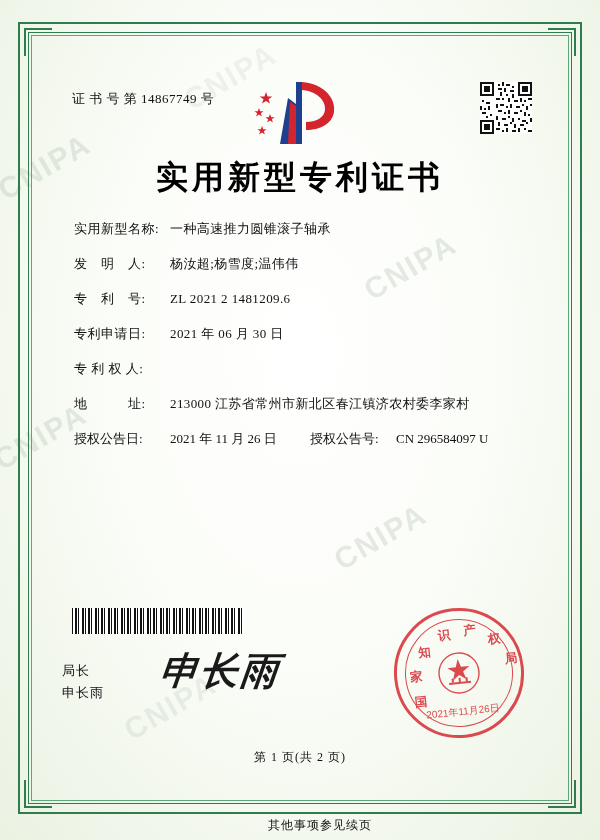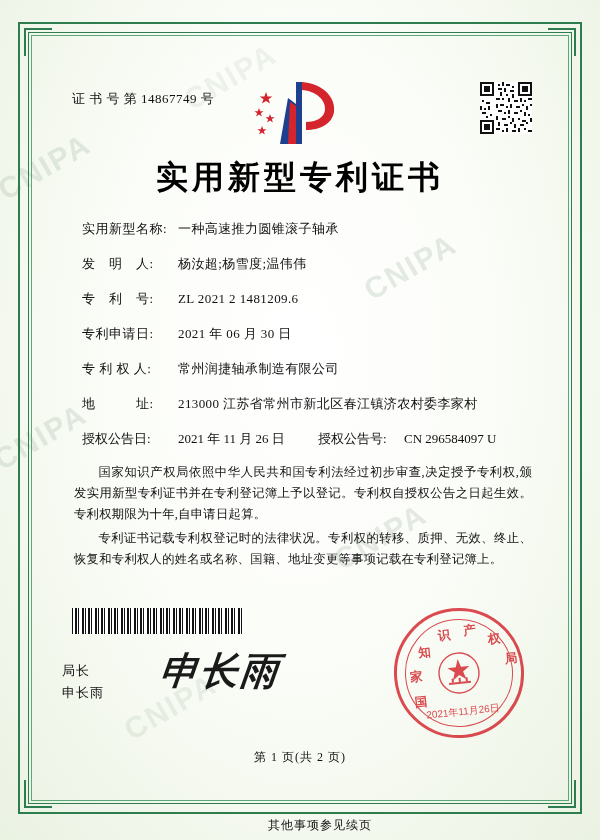--- a/index.html
+++ b/index.html
@@ -80,21 +80,21 @@
     position:absolute;left:0;right:0;top:96px;
     text-align:center;
     font-size:32px;
     font-weight:bold;
     color:#000;
     letter-spacing:4px;
     font-family:"Liberation Serif","DejaVu Serif",serif;
   }
 
   .fields{
-    position:absolute;left:32px;right:18px;top:160px;
+    position:absolute;left:24px;right:18px;top:160px;
     font-size:13px;color:#111;
   }
   .row{
     display:flex;
     align-items:baseline;
     margin-bottom:17px;
   }
   .lab{
     width:96px;flex:none;
     letter-spacing:0.5px;
@@ -319,42 +319,37 @@
       <div class="row">
         <div class="lab">专　利　号:</div>
         <div class="val">ZL 2021 2 1481209.6</div>
       </div>
       <div class="row">
         <div class="lab">专利申请日:</div>
         <div class="val">2021 年 06 月 30 日</div>
       </div>
       <div class="row">
         <div class="lab">专 利 权 人:</div>
-        <div class="val">常州润捷轴承制造有限公司</div>
       </div>
       <div class="row">
         <div class="lab">地　　　址:</div>
         <div class="val">213000 江苏省常州市新北区春江镇济农村委李家村</div>
       </div>
       <div class="row-two">
         <div class="half left">
           <div class="lab2">授权公告日:</div>
           <div>2021 年 11 月 26 日</div>
         </div>
         <div class="half">
           <div class="lab3">授权公告号:</div>
           <div>CN 296584097 U</div>
         </div>
       </div>
     </div>
 
-    <div class="para">
-      <p>国家知识产权局依照中华人民共和国专利法经过初步审查,决定授予专利权,颁发实用新型专利证书并在专利登记簿上予以登记。专利权自授权公告之日起生效。专利权期限为十年,自申请日起算。</p>
-      <p>专利证书记载专利权登记时的法律状况。专利权的转移、质押、无效、终止、恢复和专利权人的姓名或名称、国籍、地址变更等事项记载在专利登记簿上。</p>
-    </div>
 
     <div class="barcode"></div>
 
     <div class="director">
       <div>局长</div>
       <div>申长雨</div>
     </div>
 
     <div class="signature">申长雨</div>
 

